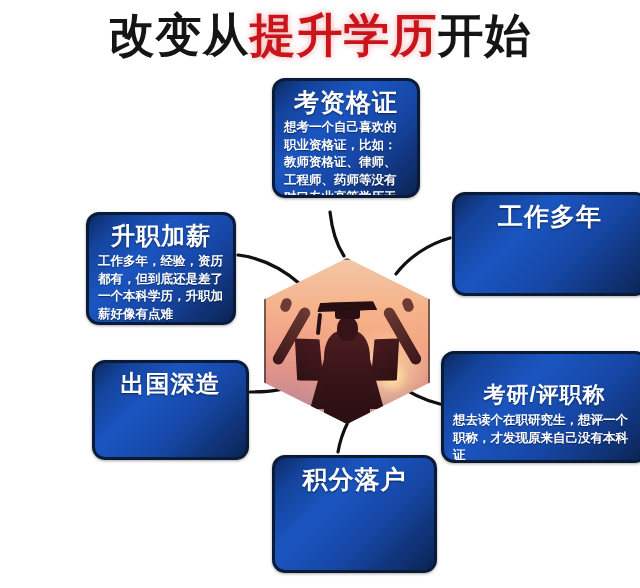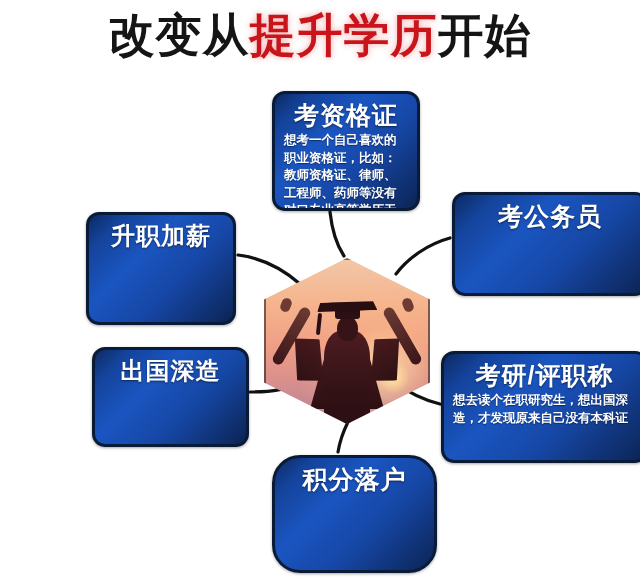--- a/index.html
+++ b/index.html
@@ -149,28 +149,28 @@
     font-weight:bold;
     font-size:12.5px;
     line-height:17.5px;
     letter-spacing:0px;
     text-shadow:0 1px 1px rgba(0,0,0,.45);
     margin-top:2px;
     word-break:break-all;
   }
 
   
-  #card-zige   {left:272px;top:91px;  width:148px;height:120px;}
+  #card-zige   {left:272px;top:78px;  width:148px;height:120px;}
   #card-zige   .c-title{font-size:25px;}
   #card-shengzhi{left:86px; top:212px; width:150px;height:113px;}
   #card-gongwu {left:452px;top:192px; width:196px;height:104px;}
-  #card-chuguo {left:92px; top:347px; width:157px;height:100px;}
+  #card-chuguo {left:92px; top:360px; width:157px;height:100px;}
   #card-kaoyan {left:441px;top:351px; width:207px;height:112px;}
-  #card-jifen  {left:272px;top:455px; width:165px;height:118px;border-radius:28px;}
-  #card-kaoyan .c-title{font-size:25px;}
+  #card-jifen  {left:272px;top:455px; width:165px;height:118px;}
+  #card-kaoyan .c-title{font-size:22px;margin-top:20px;}
   #card-gongwu .c-title{font-size:25px;}
   #card-jifen  .c-title{font-size:25px;}
   #card-chuguo .c-title{font-size:24px;}
   #card-shengzhi .c-title{font-size:24px;}
 </style>
 </head>
 <body>
 
 <div id="stage">
 
@@ -216,32 +216,33 @@
     <div class="hex-edge"></div>
   </div>
 
   <div class="card" id="card-zige">
     <span class="c-title">考资格证</span>
     <span class="c-body">想考一个自己喜欢的职业资格证，比如：教师资格证、律师、工程师、药师等没有对口专业高等学历无法报名</span>
   </div>
 
   <div class="card" id="card-shengzhi">
     <span class="c-title">升职加薪</span>
+    <span class="c-body">工作多年，经验，资历都有，但到底还是差了一个本科学历，升职加薪好像有点难</span>
   </div>
 
   <div class="card" id="card-gongwu">
-    <span class="c-title">考公务员</span>
+    <span class="c-title">工作多年</span>
   </div>
 
   <div class="card" id="card-chuguo">
     <span class="c-title">出国深造</span>
   </div>
 
   <div class="card" id="card-kaoyan">
     <span class="c-title">考研/评职称</span>
-    <span class="c-body">想去读个在职研究生，想出国深造，才发现原来自己没有本科证</span>
+    <span class="c-body">想去读个在职研究生，想评一个职称，才发现原来自己没有本科证</span>
   </div>
 
   <div class="card" id="card-jifen">
     <span class="c-title">积分落户</span>
   </div>
 
 </div>
 
 </body></html>

